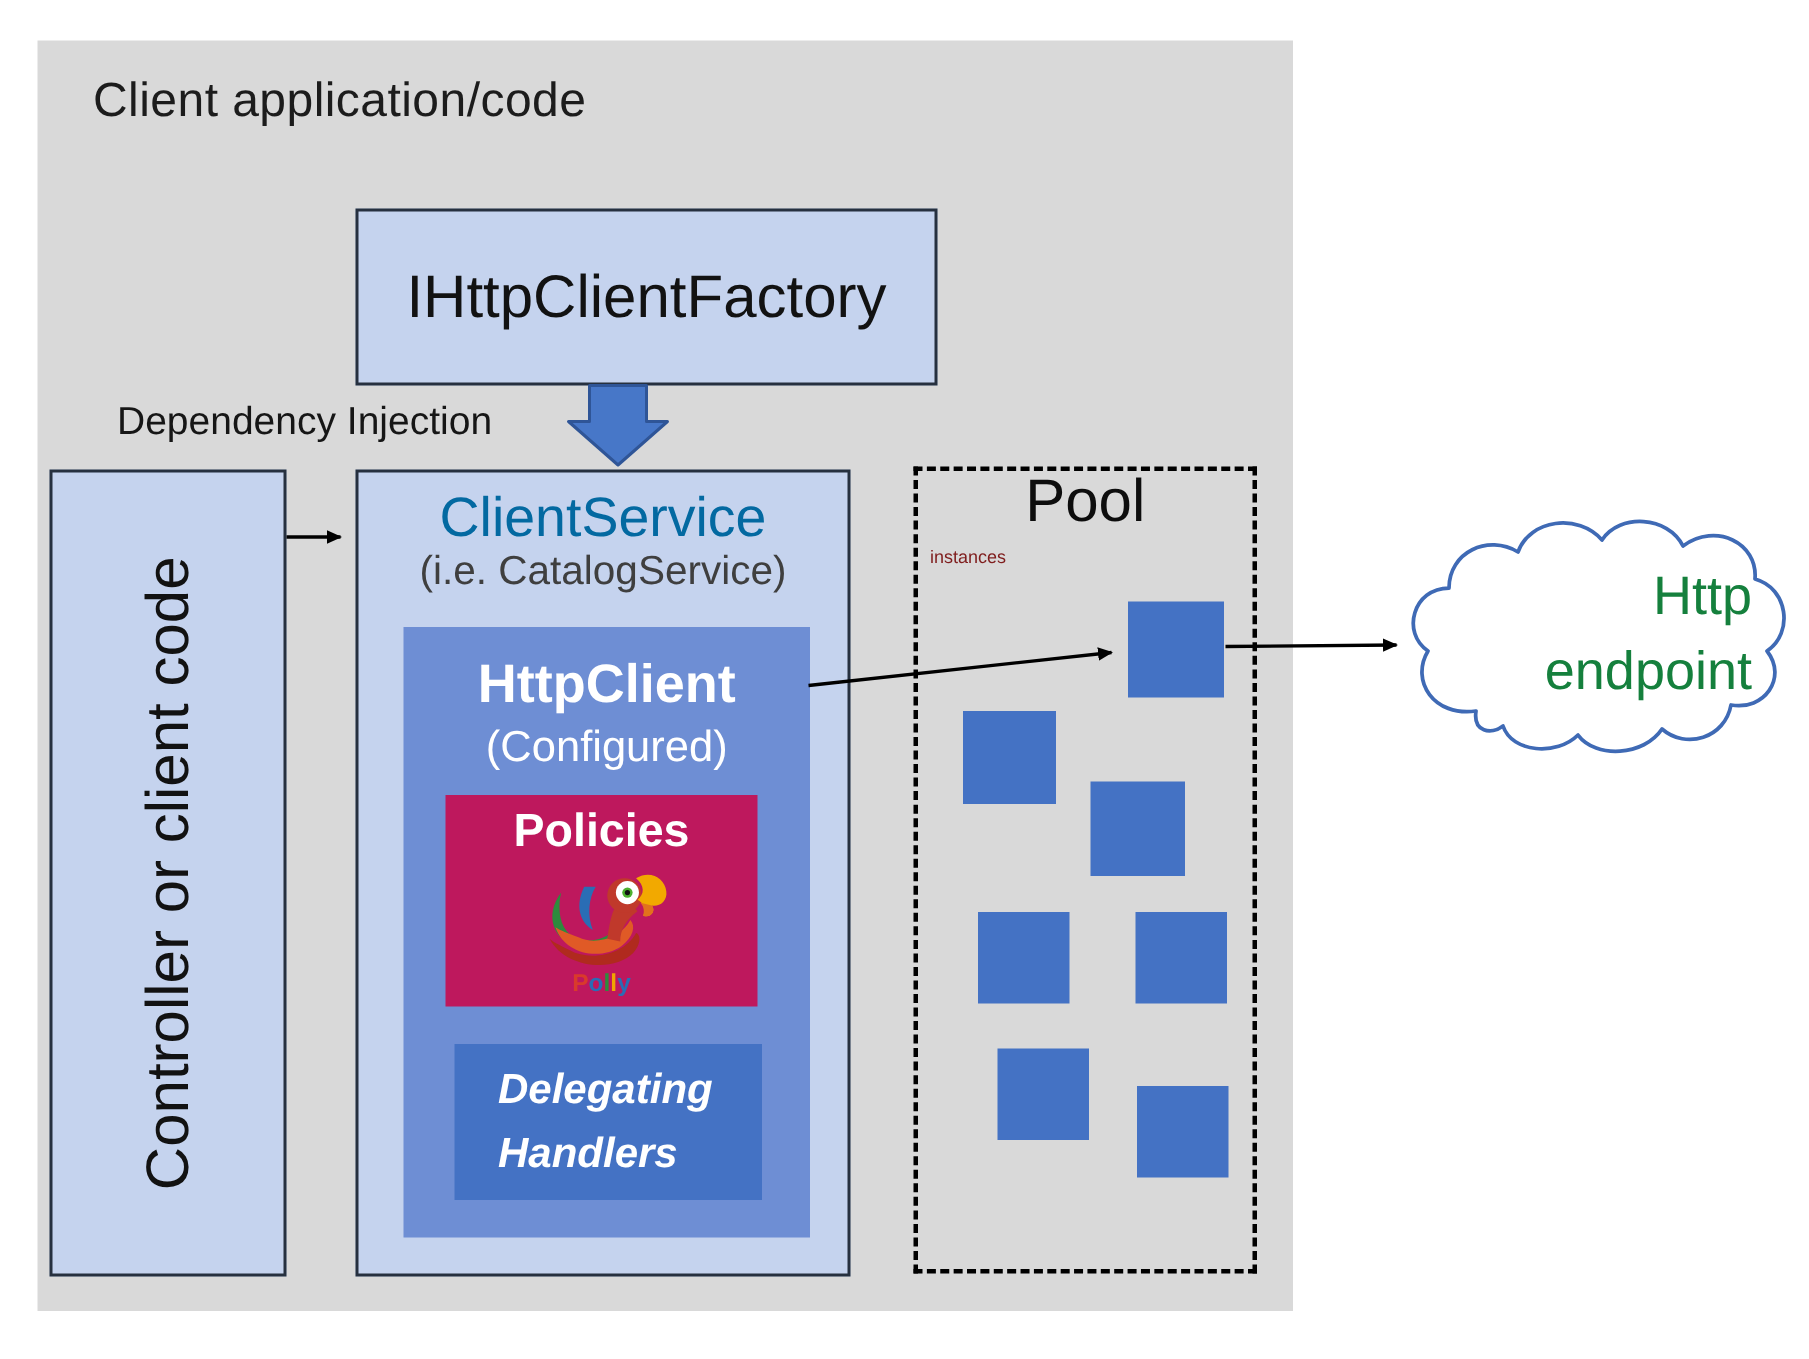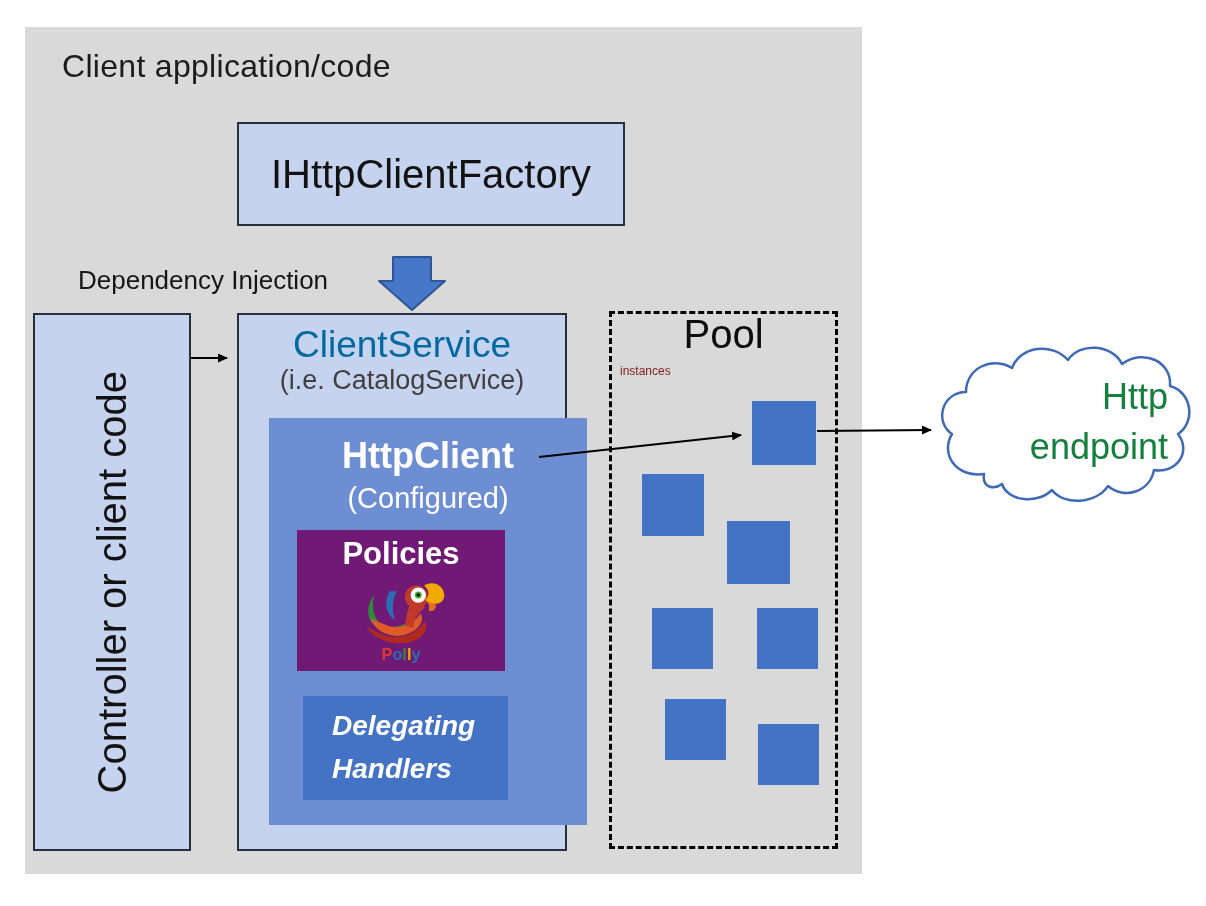--- a/index.html
+++ b/index.html
@@ -5,36 +5,36 @@
   html,body{margin:0;padding:0;background:#ffffff;}
   body{width:1206px;height:906px;font-family:"Liberation Sans",sans-serif;color:#111;}
   .canvas{position:relative;width:1206px;height:906px;overflow:hidden;}
 
   .panel{position:absolute;left:25px;top:27px;width:837px;height:847px;background:#d9d9d9;}
 
   .page-title{position:absolute;left:62px;top:48px;font-size:32px;color:#1c1c1c;letter-spacing:.3px;}
 
   .bluebox{position:absolute;box-sizing:border-box;background:#c5d3ee;border:2px solid #26303f;}
 
-  .factory{left:237px;top:122px;width:388px;height:104px;display:flex;align-items:center;justify-content:center;font-size:40px;color:#121212;}
+  .factory{left:237px;top:139px;width:388px;height:118px;display:flex;align-items:center;justify-content:center;font-size:40px;color:#121212;}
 
   .di-label{position:absolute;left:78px;top:265px;font-size:26px;color:#161616;}
 
   .controller{left:33px;top:313px;width:158px;height:538px;display:flex;align-items:center;justify-content:center;}
   .controller .vtext{writing-mode:vertical-rl;transform:rotate(180deg);font-size:40px;color:#121212;white-space:nowrap;}
 
   .service{left:237px;top:313px;width:330px;height:538px;text-align:center;}
   .cs-title{font-size:37px;color:#0369a1;margin-top:10px;line-height:40px;}
   .cs-sub{font-size:27px;color:#3f3f3f;line-height:30px;}
 
-  .httpclient{position:absolute;left:30px;top:103px;width:318px;height:407px;background:#6e8ed4;color:#fff;}
+  .httpclient{position:absolute;left:30px;top:103px;width:271px;height:407px;background:#6e8ed4;color:#fff;}
   .hc-title{font-size:36px;font-weight:bold;margin-top:18px;line-height:40px;}
   .hc-sub{font-size:29px;margin-top:6px;line-height:32px;}
 
-  .policies{position:absolute;left:28px;top:112px;width:208px;height:141px;background:#701a75;}
+  .policies{position:absolute;left:28px;top:112px;width:208px;height:141px;background:#be185d;}
   .p-title{font-size:31px;font-weight:bold;margin-top:6px;line-height:36px;color:#fff;}
   .polly{position:absolute;left:56px;top:44px;width:96px;height:94px;}
 
   .delegating{position:absolute;left:34px;top:278px;width:205px;height:104px;background:#4472c4;text-align:left;}
   .d-label{font-size:28px;font-weight:bold;line-height:43px;padding:8px 0 0 29px;width:160px;color:#fff;font-style:italic;}
 
   .pool{position:absolute;left:609px;top:311px;width:229px;height:538px;border:3px dashed #000;box-sizing:border-box;}
   .pool-title{font-size:40px;text-align:center;margin-top:-2px;color:#0d0d0d;}
   .pool-type{font-size:21px;font-weight:bold;margin:3px 0 0 8px;color:#0d0d0d;white-space:nowrap;}
   .pool-inst{font-size:12px;margin:7px 0 0 8px;color:#7f1d1d;}

